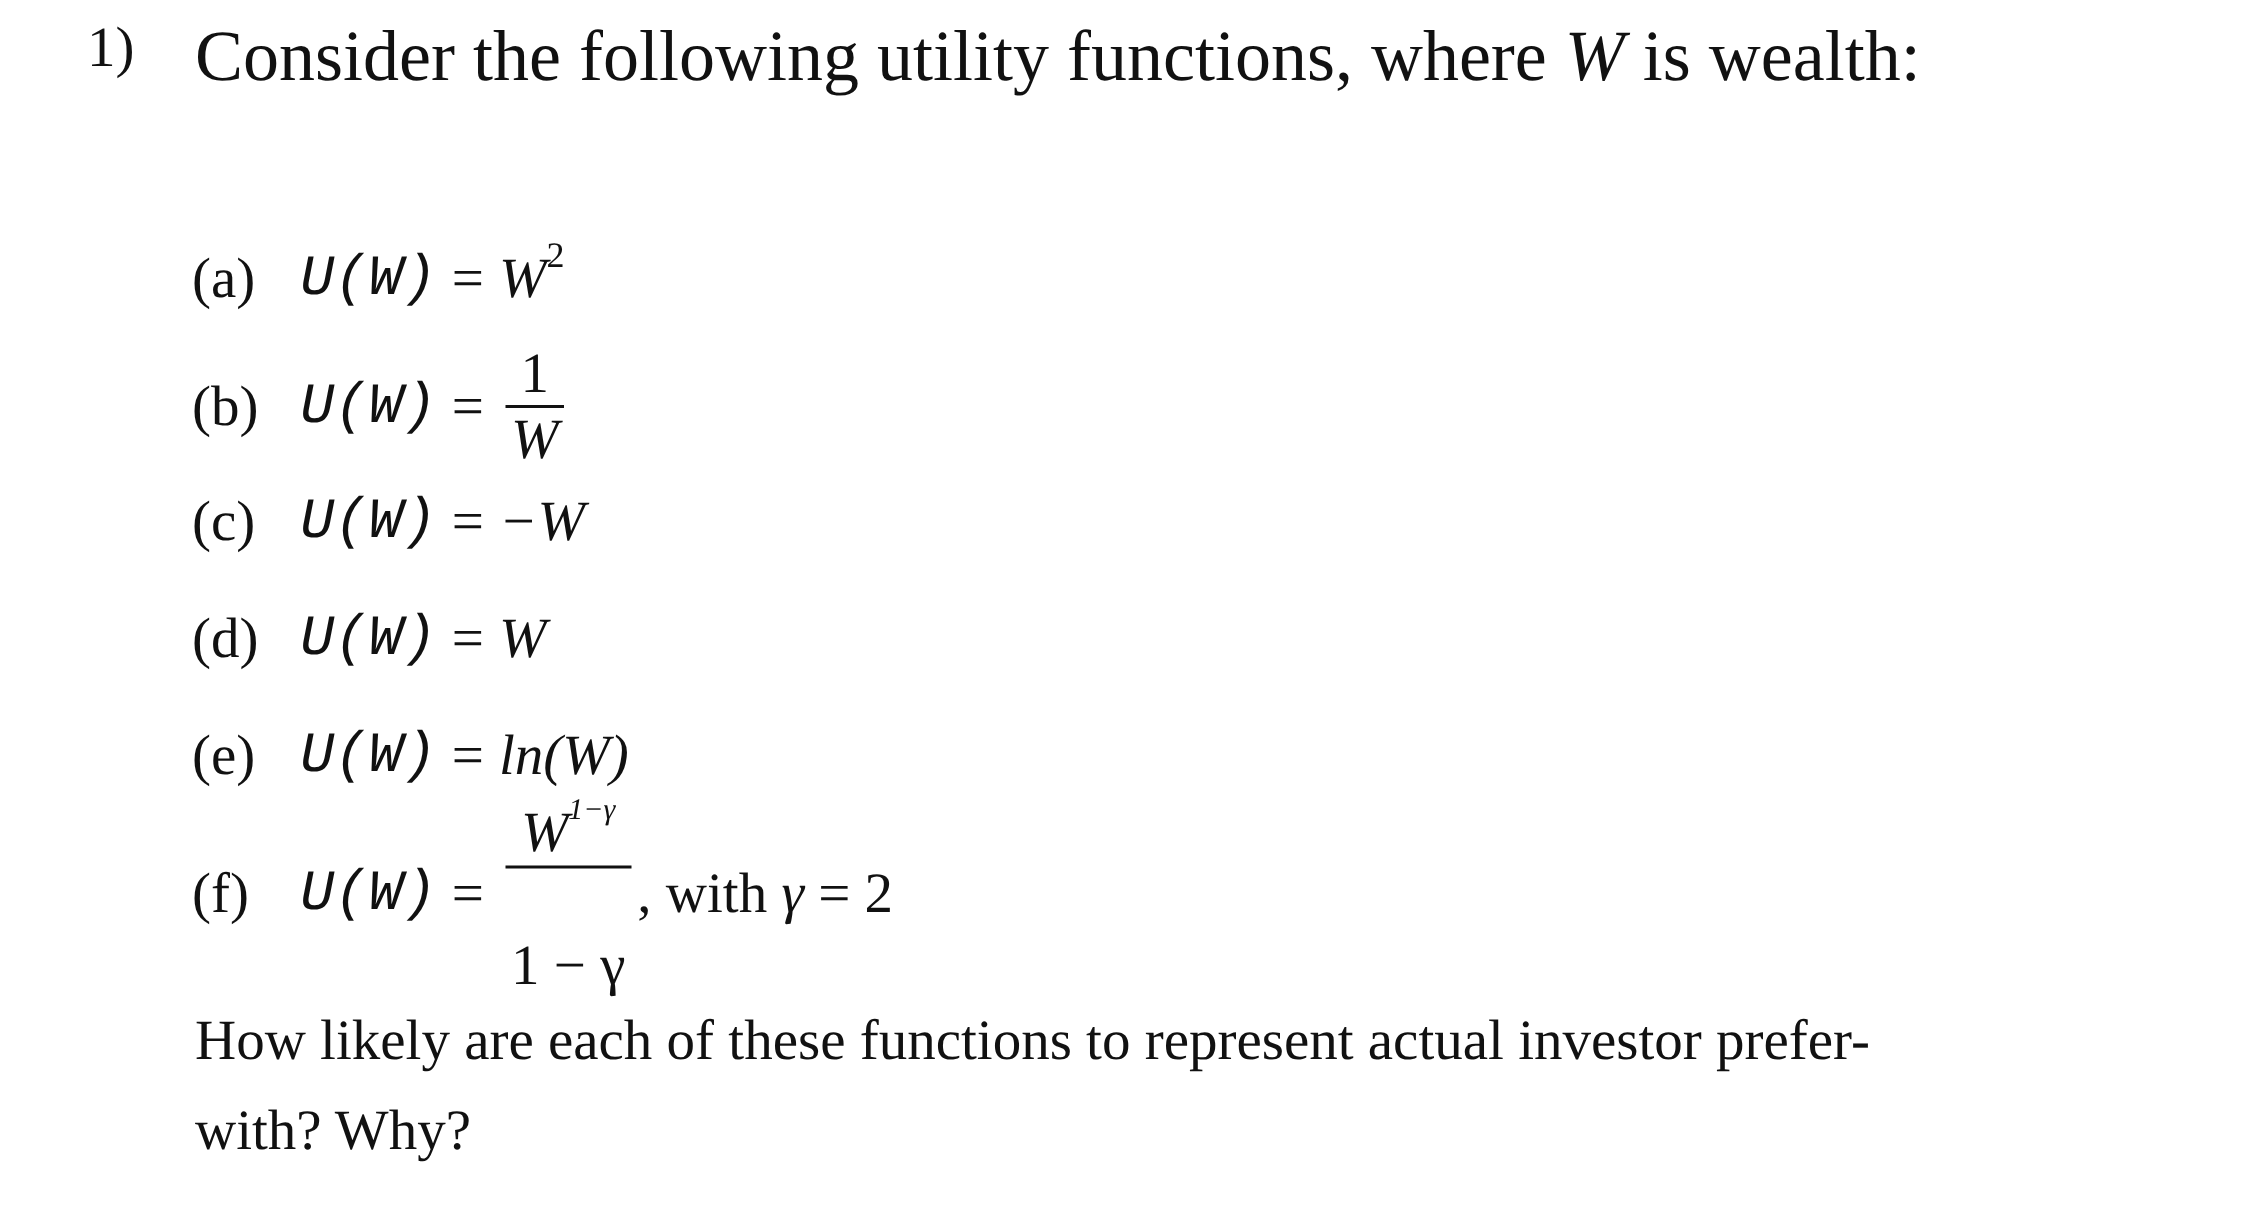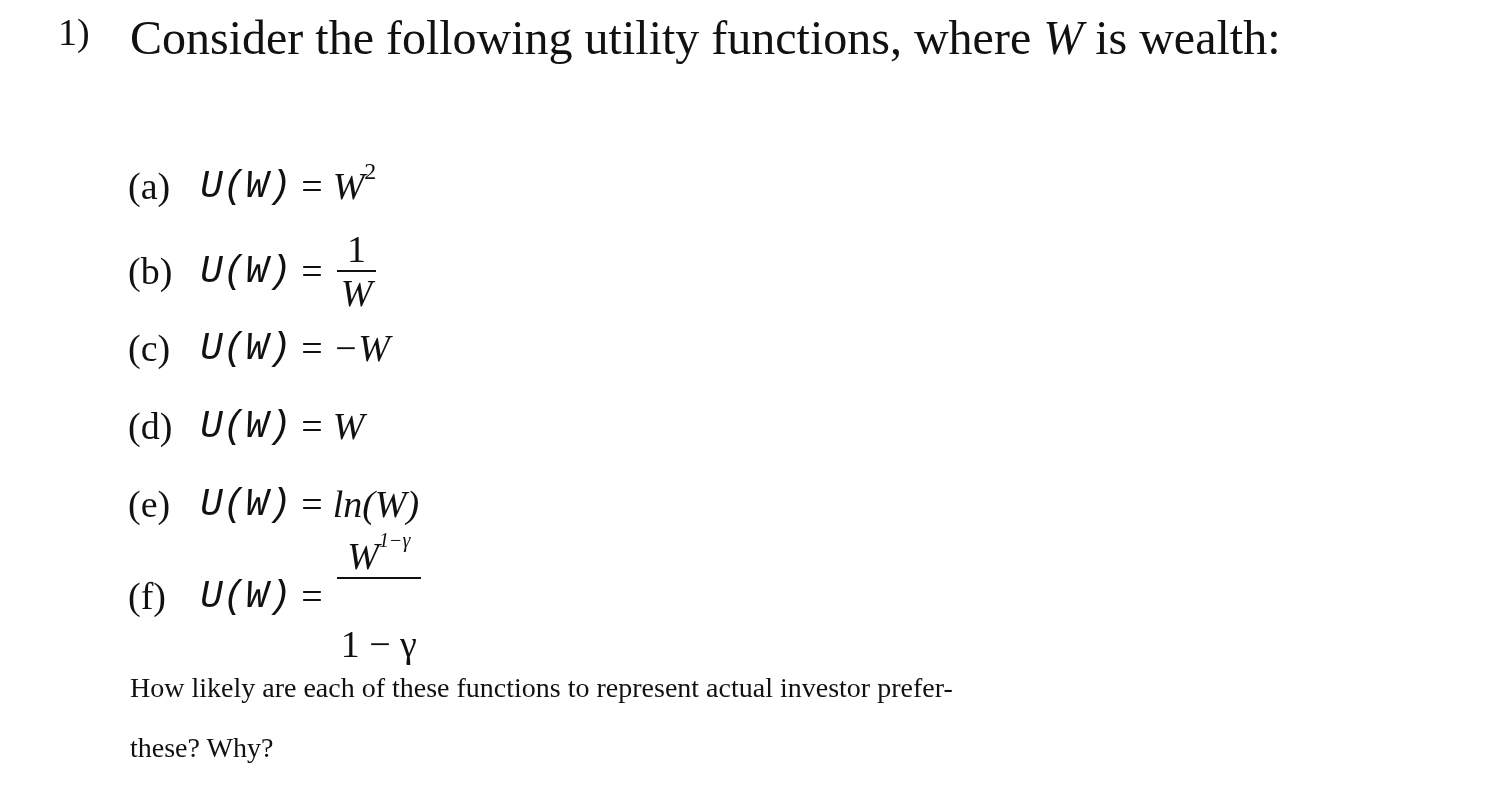--- a/index.html
+++ b/index.html
@@ -64,21 +64,21 @@
     }
     .frac .num sup {
       font-size: 20px; position: relative; top: -8px; font-style: italic;
     }
 
     .trail { font-style: normal; margin-left: 4px; }
     .trail .g { font-style: italic; }
 
     .closing {
       left: 130px;
-      font-size: 28px;
+      font-size: 38px;
     }
     .closing-1 { top: 672px; }
     .closing-2 { top: 732px; }
   </style>
 </head>
 <body>
 
 <div class="abs q-num serif">1)</div>
 <div class="abs q-stem serif">
   <span>Consider the following utility functions, where </span><span class="math-var">W</span><span> is wealth:</span>
@@ -125,16 +125,17 @@
 
 <div class="item serif" style="top:546px; height:100px;">
   <span class="label">(f)</span>
   <span class="lhs">U(W)</span>
   <span class="eq">=</span>
   <span class="frac">
     <span class="num" style="font-style:italic;"><span>W</span><sup>1−γ</sup></span>
     <span class="bar"></span>
     <span class="den" style="font-style:normal;margin-top:44px;">1 − γ</span>
   </span>
+  <span class="trail"><span>, with </span><span class="g">γ</span><span> = 2</span></span>
 </div>
 
 <div class="abs closing closing-1 serif">How likely are each of these functions to represent actual investor prefer-</div>
-<div class="abs closing closing-2 serif">these? Why?</div>
+<div class="abs closing closing-2 serif">with? Why?</div>
 
 </body></html>

